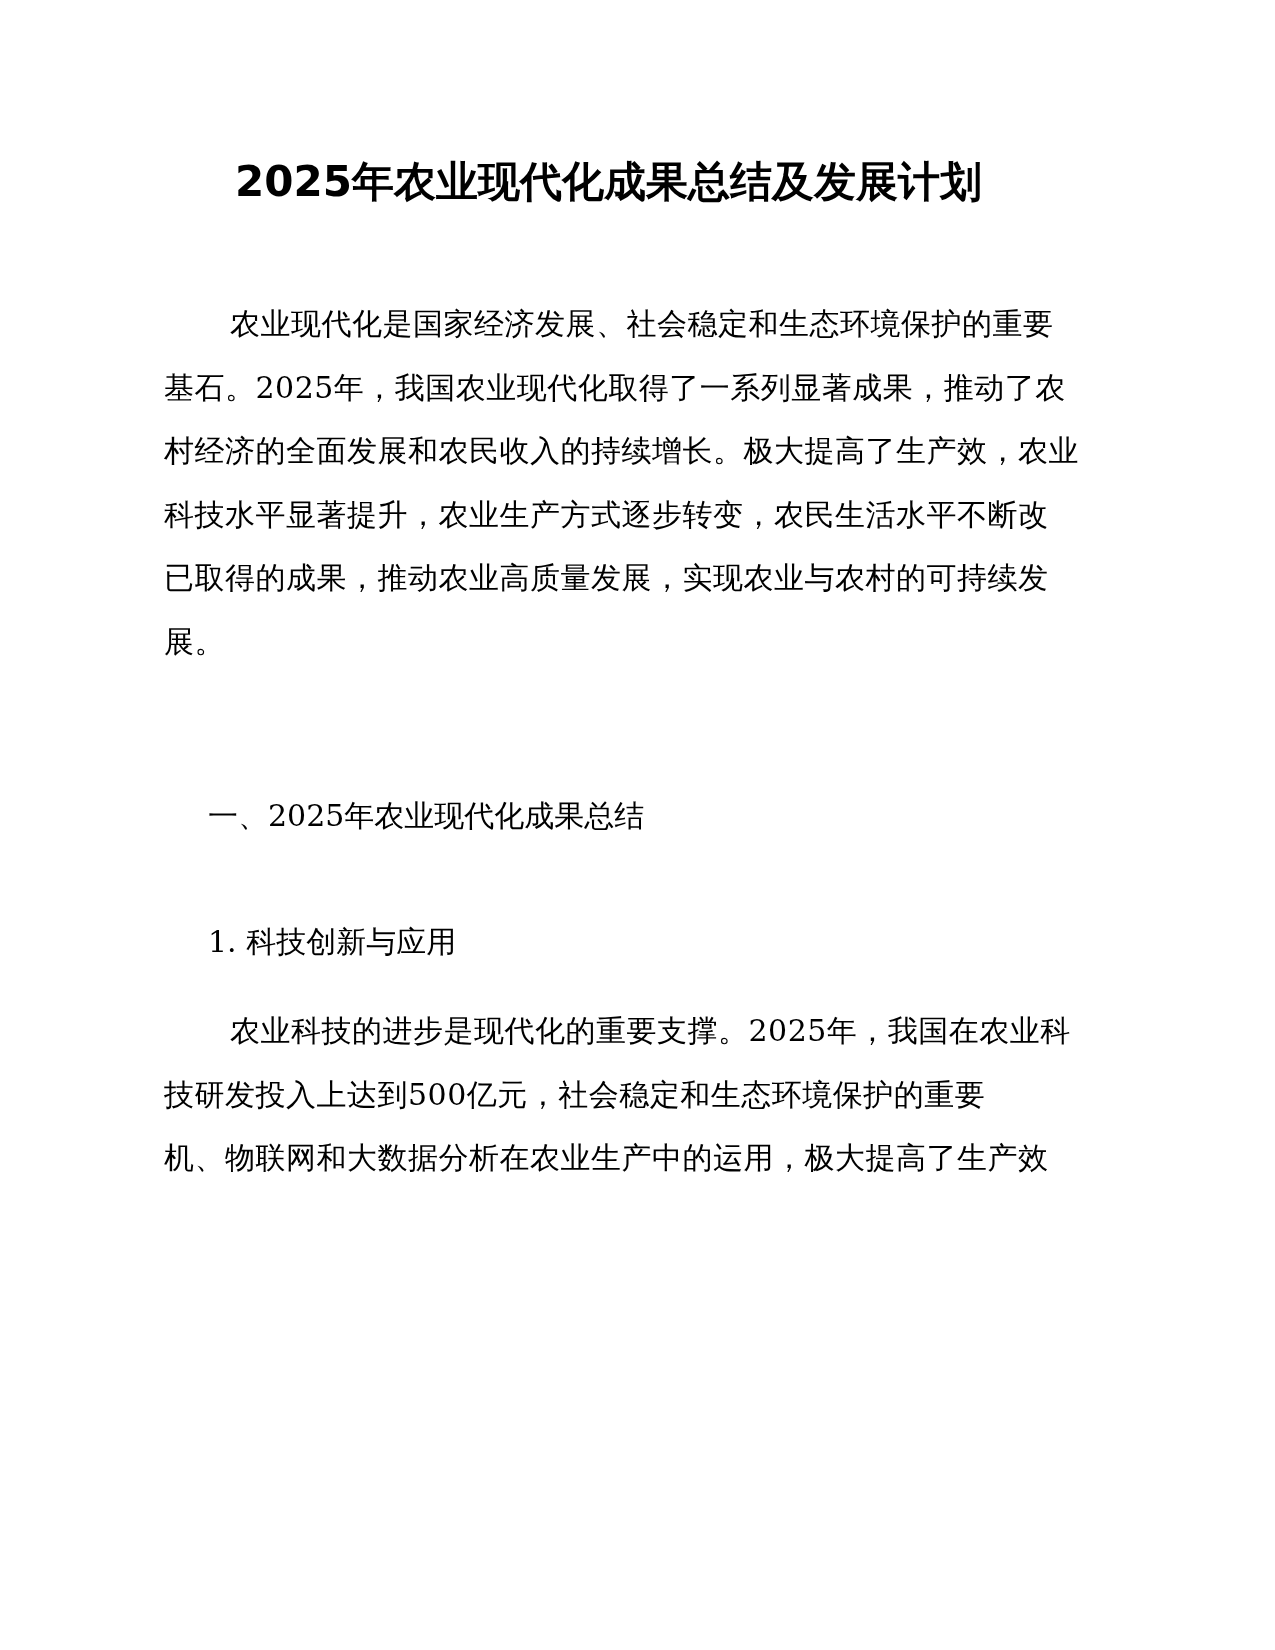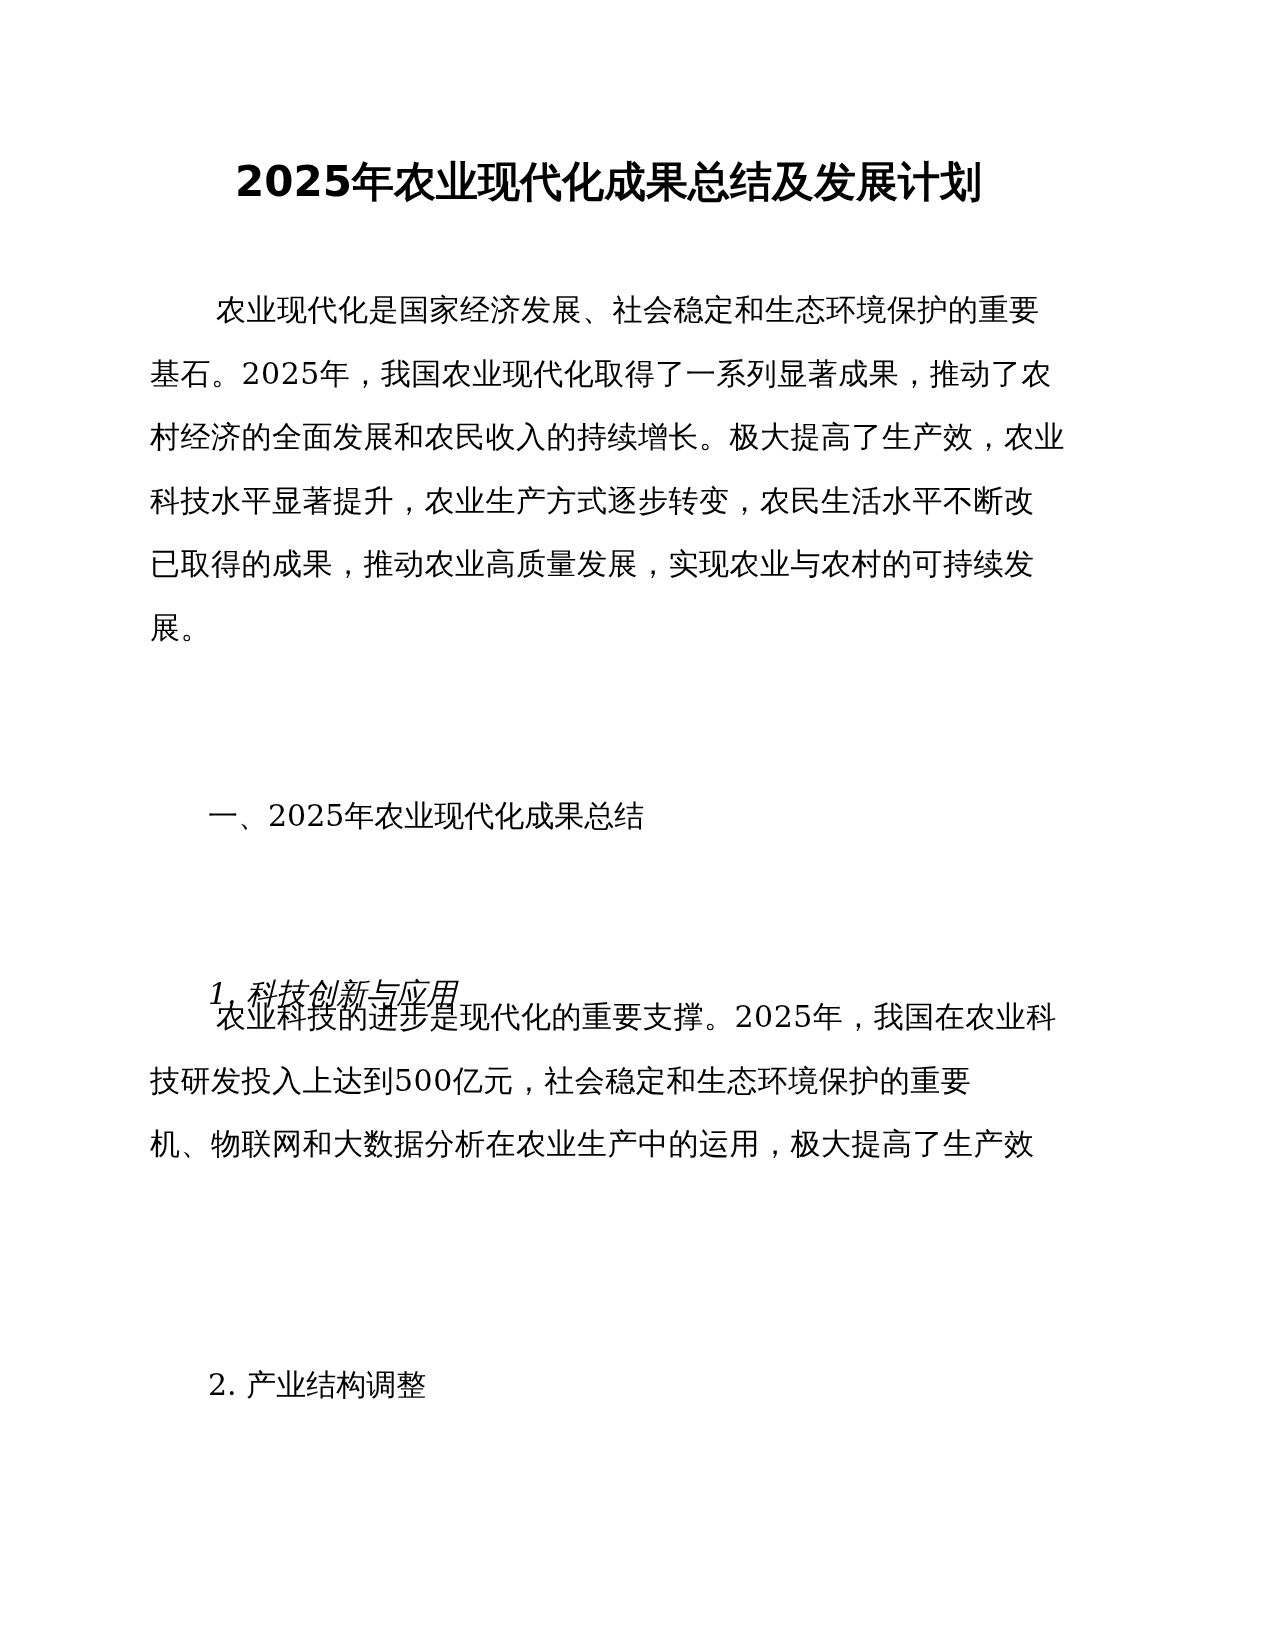--- a/index.html
+++ b/index.html
@@ -37,21 +37,21 @@
     letter-spacing: 0px;
   }
   .para {
     position: absolute;
     left: 150px;
     width: 970px;
     font-size: 30px;
     line-height: 63.5px;
     text-indent: 66px;
     letter-spacing: 0.5px;
-    margin: 0;
+    margin: 14px;
   }
   .line {
     display: block;
     white-space: nowrap;
     text-indent: 0;
   }
   .line.first { padding-left: 66px; }
   .heading {
     position: absolute;
     left: 216px;
@@ -73,23 +73,22 @@
     <span class="line first">农业现代化是国家经济发展、社会稳定和生态环境保护的重要</span>
     <span class="line">基石。2025年，我国农业现代化取得了一系列显著成果，推动了农</span>
     <span class="line">村经济的全面发展和农民收入的持续增长。极大提高了生产效，农业</span>
     <span class="line">科技水平显著提升，农业生产方式逐步转变，农民生活水平不断改</span>
     <span class="line">已取得的成果，推动农业高质量发展，实现农业与农村的可持续发</span>
     <span class="line">展。</span>
   </div>
 
   <div class="heading" style="top:796px; left:208px;">一、2025年农业现代化成果总结</div>
 
-  <div class="heading" style="top:974px; left:208px;font-style:italic;">1. 科技创新与应用</div>
+  <div class="heading" style="top:922px; left:208px;">1. 科技创新与应用</div>
 
   <div class="para" style="top:985px;">
     <span class="line first">农业科技的进步是现代化的重要支撑。2025年，我国在农业科</span>
     <span class="line">技研发投入上达到500亿元，社会稳定和生态环境保护的重要</span>
     <span class="line">机、物联网和大数据分析在农业生产中的运用，极大提高了生产效</span>
   </div>
 
-  <div class="heading" style="top:1365px; left:208px;">2. 产业结构调整</div>
 
 </div>
 
 </body></html>

